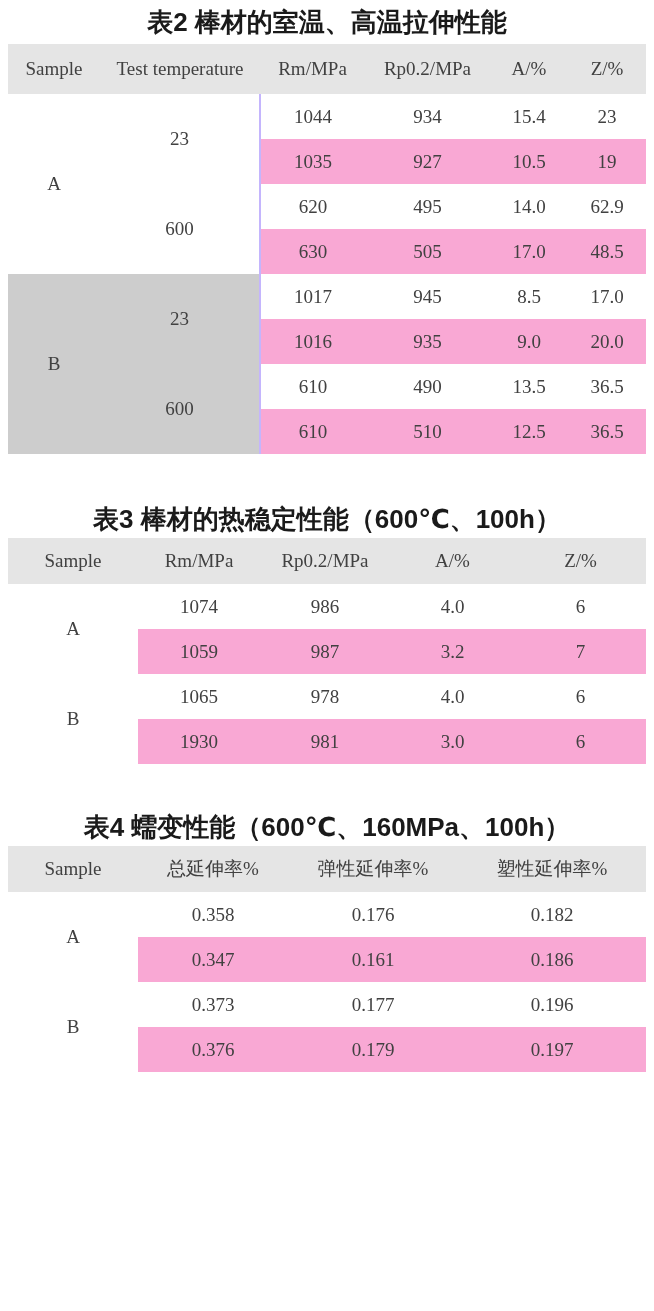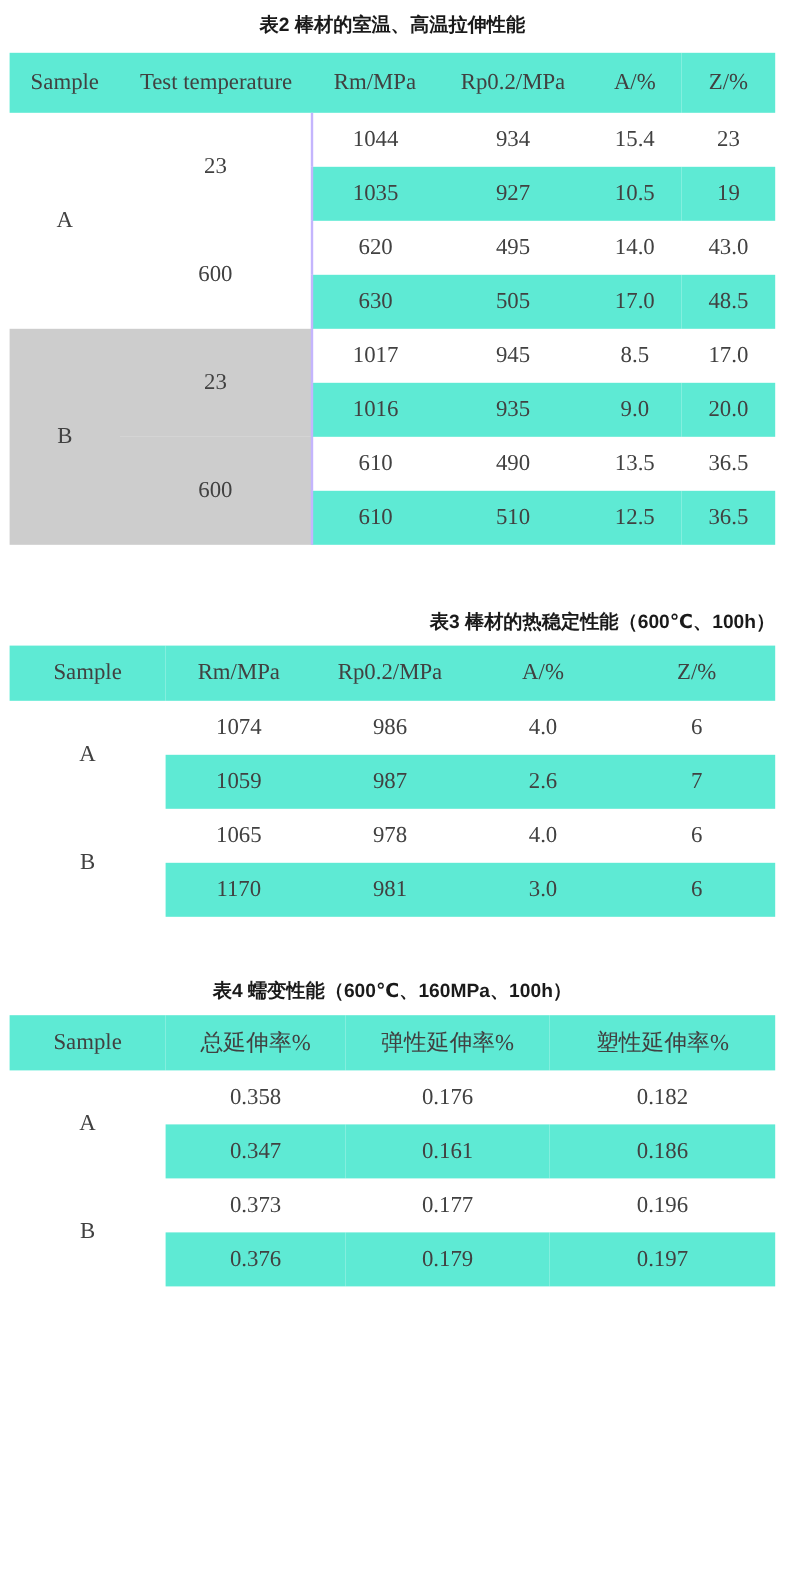--- a/index.html
+++ b/index.html
@@ -10,48 +10,48 @@
     width: 654px; height: 1311px;
     overflow: hidden;
     font-family: "Liberation Serif", "DejaVu Serif", serif;
     color: #414141;
   }
   .sheet { padding: 0 8px; }
 
   h2.tbl-title {
     font-family: "Liberation Sans", "DejaVu Sans", sans-serif;
     font-weight: bold;
-    font-size: 16px;
+    font-size: 26px;
     line-height: 26px;
     color: #1a1a1a;
     text-align: center;
     margin: 0;
   }
   #t2-title { margin: 9px 0 9px; }
-  #t3-title { margin: 52px 0 6px; text-align: right; }
+  #t3-title { margin: 52px 0 6px; }
   #t4-title { margin: 50px 0 6px; }
   #t5-title { margin: 56px 0 8px; }
 
   table {
     border-collapse: collapse;
     table-layout: fixed;
     width: 638px;
     font-size: 19px;
   }
   th, td {
     padding: 0;
     text-align: center;
     vertical-align: middle;
     font-weight: normal;
     white-space: nowrap;
   }
-  thead th { background: #5eead4; height: 46px; }
+  thead th { background: #e5e5e5; height: 46px; }
   #t2 thead th { height: 50px; }
   td { height: 45px; }
-  .st { background: #5eead4; }   
+  .st { background: #f9a8d4; }   
   .gb { background: #cdcdcd; }   
   .ds { border-left: 2px solid #c4b5fd; } 
 </style>
 </head>
 <body>
 
 <div class="sheet">
 
   <h2 class="tbl-title" id="t2-title">表2  棒材的室温、高温拉伸性能</h2>
   <table id="t2">
@@ -86,21 +86,21 @@
         <td class="st ds">1035</td>
         <td class="st">927</td>
         <td class="st">10.5</td>
         <td class="st">19</td>
       </tr>
       <tr>
         <td rowspan="2">600</td>
         <td class="ds">620</td>
         <td>495</td>
         <td>14.0</td>
-        <td>43.0</td>
+        <td>62.9</td>
       </tr>
       <tr>
         <td class="st ds">630</td>
         <td class="st">505</td>
         <td class="st">17.0</td>
         <td class="st">48.5</td>
       </tr>
       <tr>
         <td rowspan="4" class="gb">B</td>
         <td rowspan="2" class="gb">23</td>
@@ -153,32 +153,32 @@
       <tr>
         <td rowspan="2">A</td>
         <td>1074</td>
         <td>986</td>
         <td>4.0</td>
         <td>6</td>
       </tr>
       <tr>
         <td class="st">1059</td>
         <td class="st">987</td>
-        <td class="st">2.6</td>
+        <td class="st">3.2</td>
         <td class="st">7</td>
       </tr>
       <tr>
         <td rowspan="2">B</td>
         <td>1065</td>
         <td>978</td>
         <td>4.0</td>
         <td>6</td>
       </tr>
       <tr>
-        <td class="st">1170</td>
+        <td class="st">1930</td>
         <td class="st">981</td>
         <td class="st">3.0</td>
         <td class="st">6</td>
       </tr>
     </tbody>
   </table>
 
   <h2 class="tbl-title" id="t4-title">表4  蠕变性能（600℃、160MPa、100h）</h2>
   <table id="t4">
     <colgroup>

